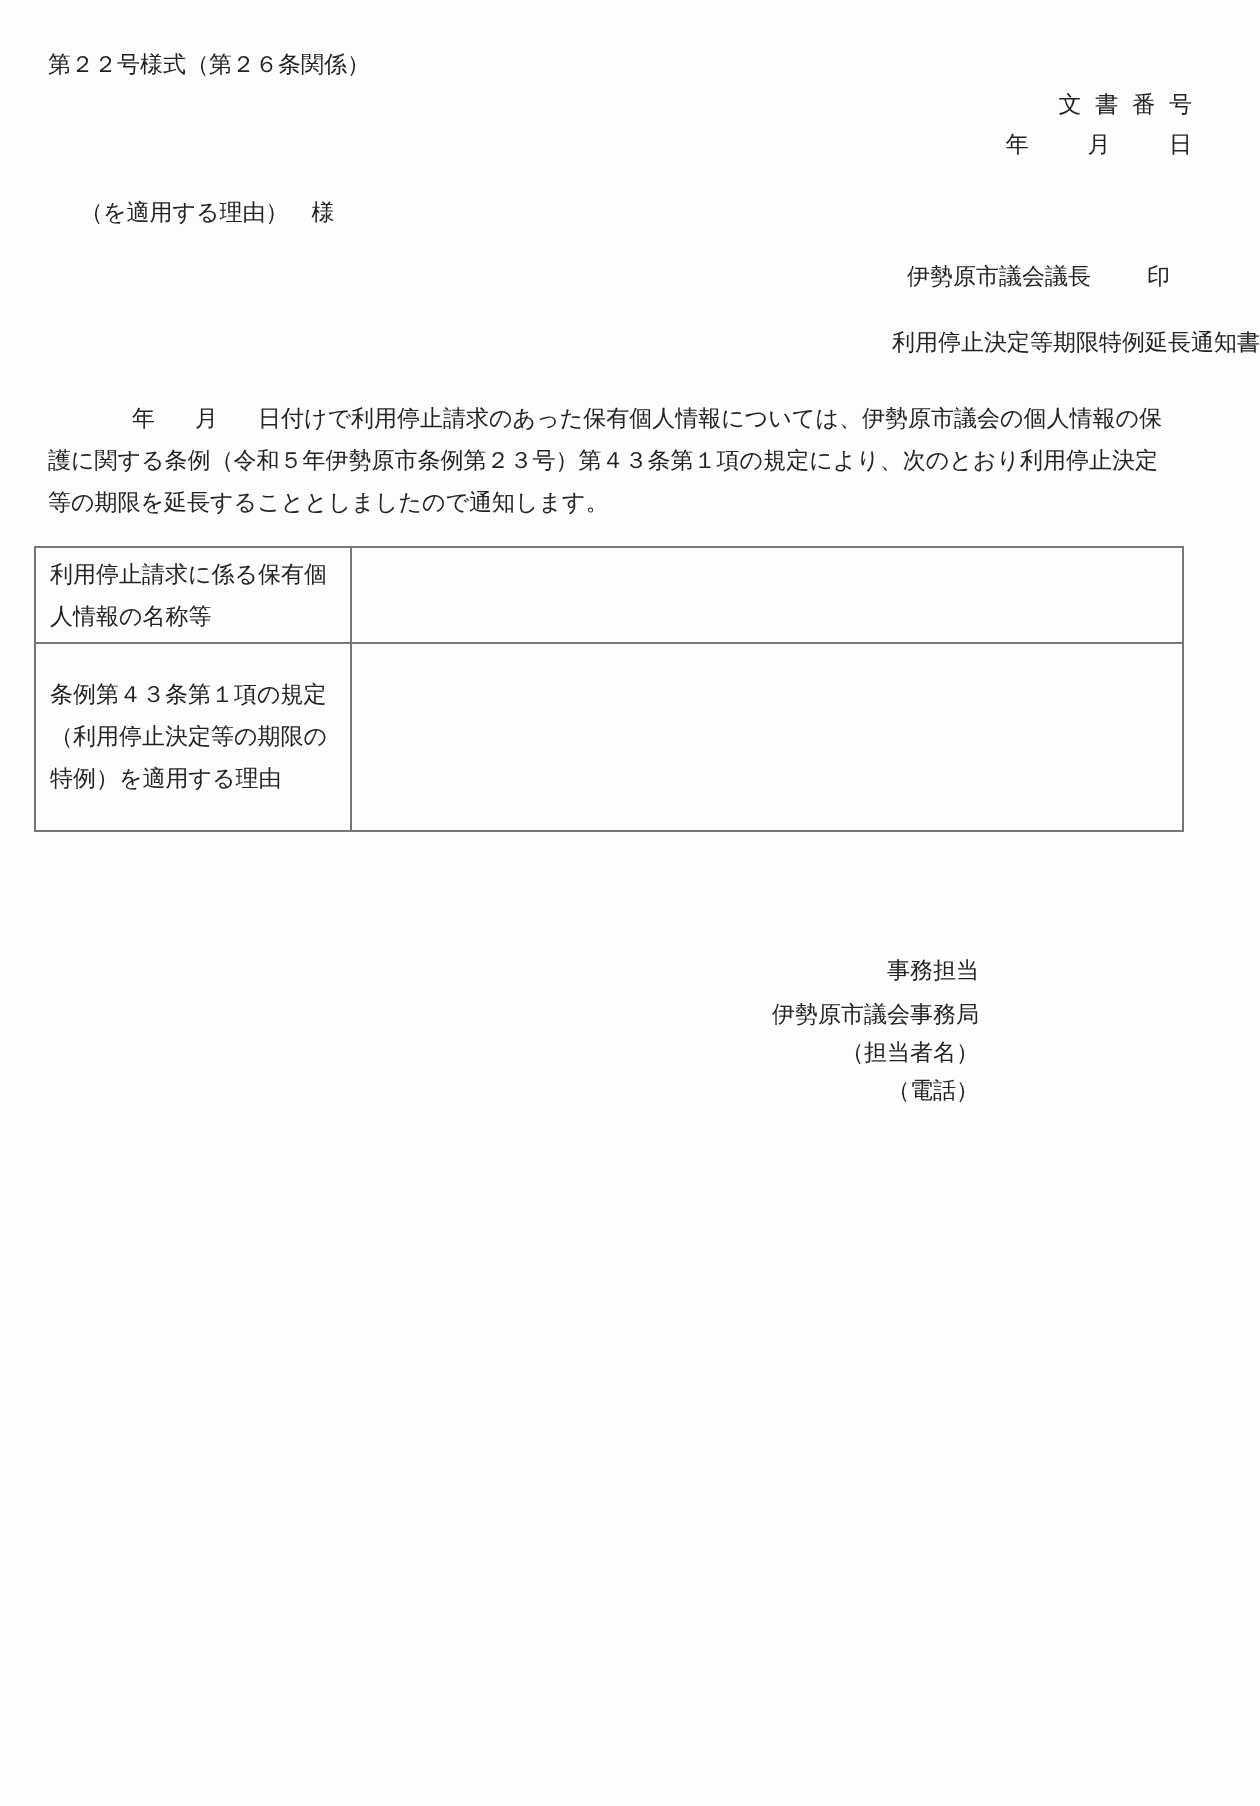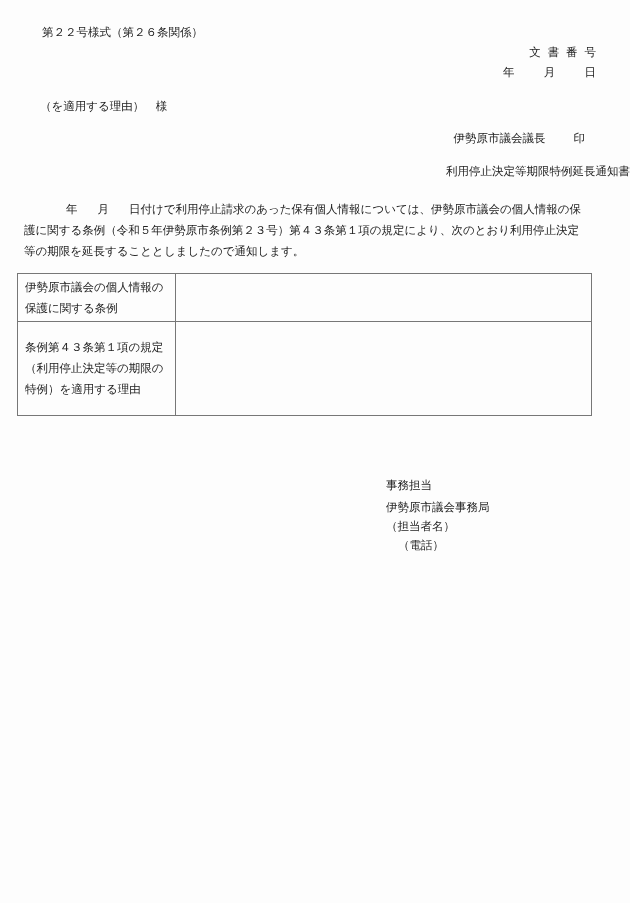--- a/index.html
+++ b/index.html
@@ -1,41 +1,41 @@
 <!DOCTYPE html>
 <html><head>
 <meta charset="utf-8">
 <style>
   html, body { margin: 0; padding: 0; }
   body {
     width: 630px; height: 903px; background: #fdfdfd; position: relative; overflow: hidden;
     font-family: "DejaVu Serif", "Liberation Serif", serif; color: #222; font-size: 11.5px;
   }
   .abs { position: absolute; white-space: nowrap; line-height: 1; }
-  .form-number { left: 24px; top: 27px; margin-left: 18px; }
+  .form-number { left: 24px; top: 27px; }
   .doc-number { right: 34px; top: 47px; letter-spacing: 0.6em; margin-right: -0.6em; }
   .doc-date { right: 34px; top: 67px; }
   .doc-date span { display: inline-block; }
   .addressee { left: 40px; top: 101px; }
   .sender { right: 45px; top: 133px; }
   .title { left: 0; right: 0; top: 166px; text-align: right; }
   .body-text { left: 24px; top: 199px; width: 566px; white-space: normal; line-height: 21px; }
   .body-text .indent { display: inline-block; width: 42px; }
   table.info {
     position: absolute; left: 17px; top: 273px; width: 575px; border-collapse: collapse;
   }
   table.info td { border: 1.2px solid #777; vertical-align: middle; padding: 0 7px; line-height: 21px; }
   table.info td.label { width: 143px; }
   tr.r1 td { height: 47px; }
   tr.r2 td { height: 93px; }
   tr.r3 td { height: 30px; }
   .r1 td { border-bottom: 2px solid #aaa; }
   .date-field { padding-left: 40px !important; }
   .date-field span { display: inline-block; }
-  .contact { left: 386px; top: 476px; line-height: 19px; white-space: nowrap; }
+  .contact { left: 386px; top: 476px; line-height: 19px; white-space: nowrap; text-align: right; }
   .contact div { height: 19px; }
 </style>
 </head>
 <body>
 
 <div class="abs form-number">第２２号様式（第２６条関係）</div>
 
 <div class="abs doc-number">文書番号</div>
 
 <div class="abs doc-date">
@@ -52,21 +52,21 @@
   <span>伊勢原市議会議長</span><span style="display:inline-block;width:28px"></span><span>印</span>
 </div>
 
 <div class="abs title">利用停止決定等期限特例延長通知書</div>
 
 <div class="abs body-text"><span class="indent"></span><span>年</span><span style="display:inline-block;width:20px"></span><span>月</span><span style="display:inline-block;width:20px"></span><span>日付けで利用停止請求のあった保有個人情報については、伊勢原市議会の個人情報の保護に関する条例（令和５年伊勢原市条例第２３号）第４３条第１項の規定により、次のとおり利用停止決定等の期限を延長することとしましたので通知します。</span></div>
 
 <table class="info">
   <tbody>
       <tr class="r1">
-    <td class="label">伊勢原市議会の個人情報の保護に関する条例</td>
+    <td class="label">利用停止請求に係る保有個人情報の名称等</td>
     <td></td>
   </tr>
   <tr class="r2">
     <td class="label">条例第４３条第１項の規定（利用停止決定等の期限の特例）を適用する理由</td>
     <td></td>
   </tr>
 </tbody>
   </table>
 
 <div class="abs contact">

